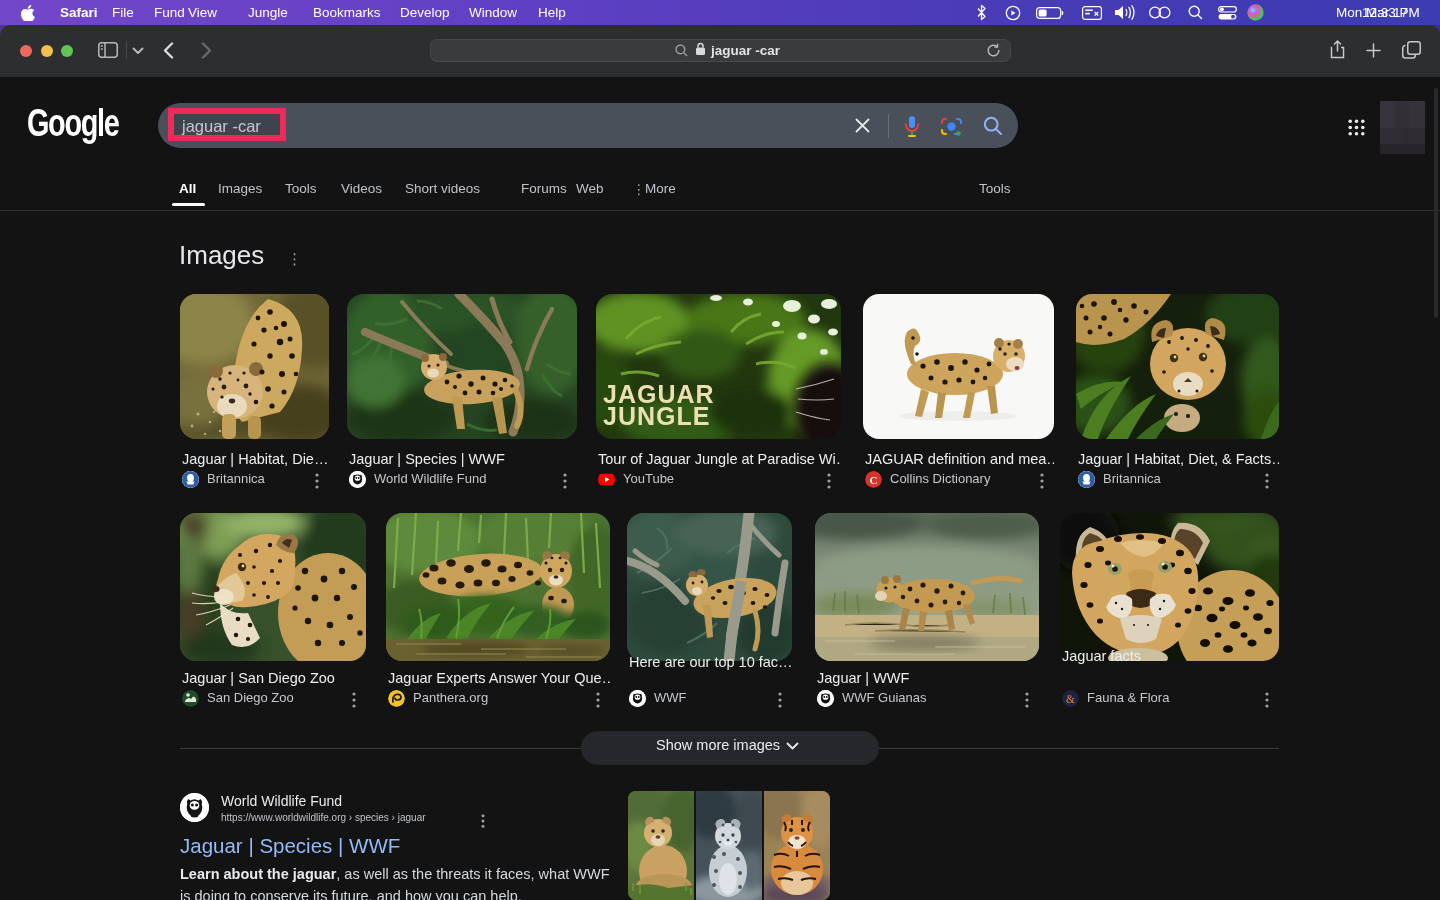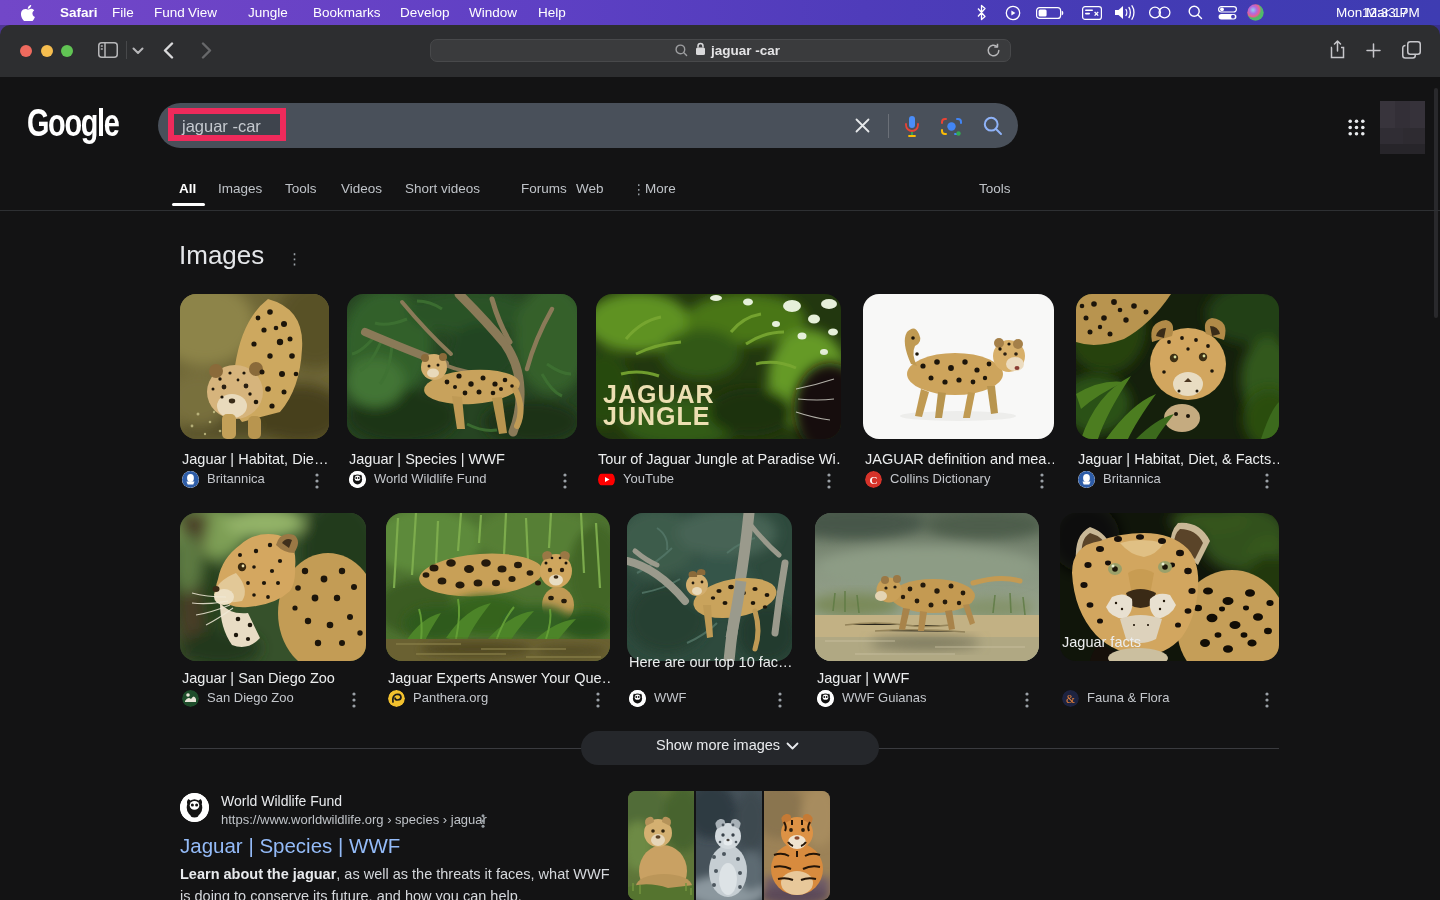--- a/index.html
+++ b/index.html
@@ -1006,21 +1006,21 @@
           <circle cx="104" cy="88" r="1.2"></circle>
           <circle cx="100" cy="96" r="1.2"></circle>
           <circle cx="74" cy="112" r="1.1"></circle>
           <circle cx="88" cy="112" r="1.1"></circle>
         </g>
 <path d="M40 130 Q60 144 84 146 L60 148 L30 148 Q32 138 40 130z" fill="#16100a"></path>
 <ellipse cx="78" cy="145" rx="30" ry="10" fill="#cbbf9f"></ellipse>
 </g>
     </svg>
   </div>
-<span class="ctitle" style="left:1062px;top:634px;width:217px">Jaguar facts</span>
+<span class="ctitle" style="left:1062px;top:648px;width:217px">Jaguar facts</span>
 <div class="csrc" style="left:1062px;top:690px"><span class="fav">
       <svg width="17" height="17" viewBox="0 0 17 17">
         <circle cx="8.5" cy="8.5" r="8.5" fill="#1d2340"></circle>
         <text x="8.5" y="12.8" font-size="11.5" fill="#e8833a" text-anchor="middle" font-family="'Liberation Serif',serif">&amp;</text>
       </svg>
     </span>Fauna &amp; Flora</div>
 <svg class="abs" style="left:1265px;top:692px" width="4" height="16" viewBox="0 0 4 16">
     <g fill="#9aa0a6">
       <circle cx="2" cy="2" r="1.6"></circle>
       <circle cx="2" cy="8" r="1.6"></circle>
@@ -1041,21 +1041,21 @@
       <path d="M8.5 6 Q6 8.5 7.5 11.5 L12 9.5 Q10.5 7 8.5 6z" fill="#131313"></path>
       <path d="M20.5 6 Q23 8.5 21.5 11.5 L17 9.5 Q18.5 7 20.5 6z" fill="#131313"></path>
       <ellipse cx="14.5" cy="14.8" rx="7.8" ry="8.6" fill="#131313"></ellipse>
       <ellipse cx="14.5" cy="12.4" rx="4.8" ry="4.4" fill="#fff"></ellipse>
       <circle cx="12.4" cy="12" r="1.5" fill="#131313"></circle>
       <circle cx="16.6" cy="12" r="1.5" fill="#131313"></circle>
       <ellipse cx="14.5" cy="22" rx="4" ry="2.5" fill="#131313"></ellipse>
     </svg>
 </div>
 <span class="abs" style="left:221px;top:793px;font-size:14px;color:#e8eaed">World Wildlife Fund</span>
-<span class="abs" style="left:221px;top:812px;font-size:13px;color:#bfc3c8">https://www.worldwildlife.org › species › jaguar</span>
+<span class="abs" style="left:221px;top:812px;font-size:10px;color:#bfc3c8">https://www.worldwildlife.org › species › jaguar</span>
 <svg class="abs" style="left:481px;top:814px" width="4" height="14" viewBox="0 0 4 14">
     <g fill="#9aa0a6">
       <circle cx="2" cy="1.8" r="1.5"></circle>
       <circle cx="2" cy="7" r="1.5"></circle>
       <circle cx="2" cy="12.2" r="1.5"></circle>
     </g>
   </svg>
 <span class="abs" style="left:180px;top:834px;font-size:20.5px;color:#94bbf8">Jaguar | Species | WWF</span>
 <div class="abs" style="left:180px;top:864px;font-size:14.5px;color:#d5d8dc;width:430px;line-height:21.5px"><b style="color:#e8eaed">Learn about the jaguar</b>, as well as the threats it faces, what WWF is doing to conserve its future, and how you can help.</div>
 

